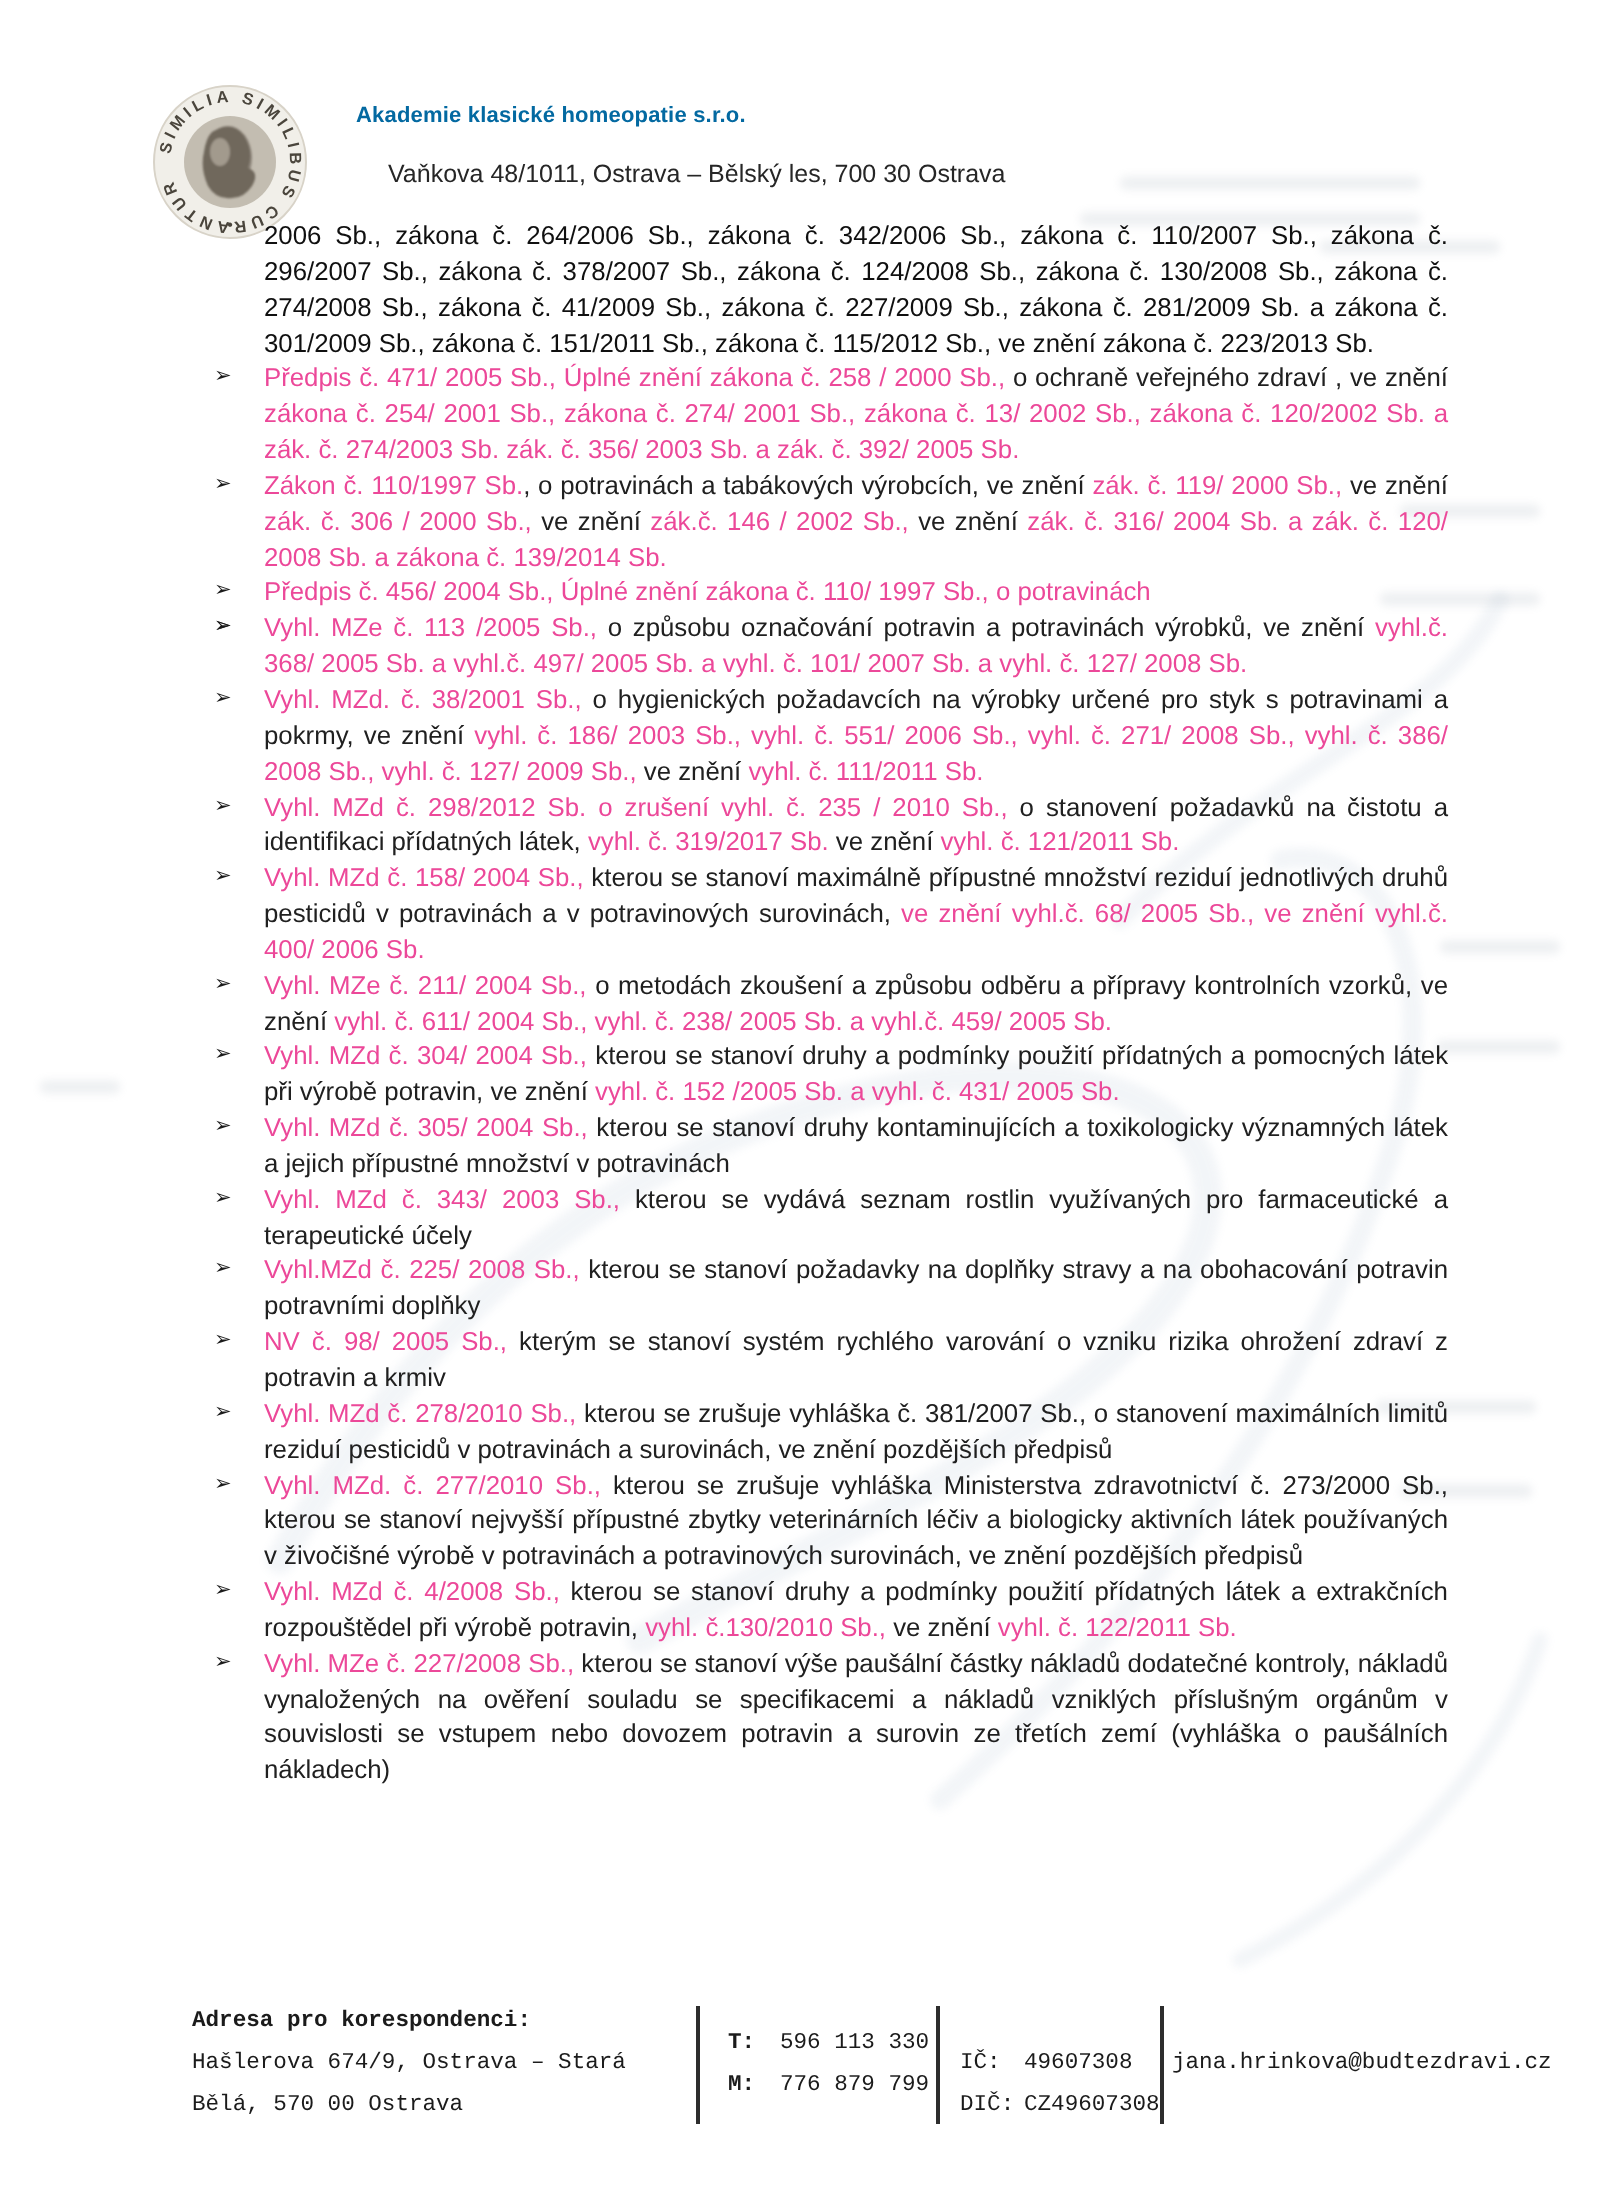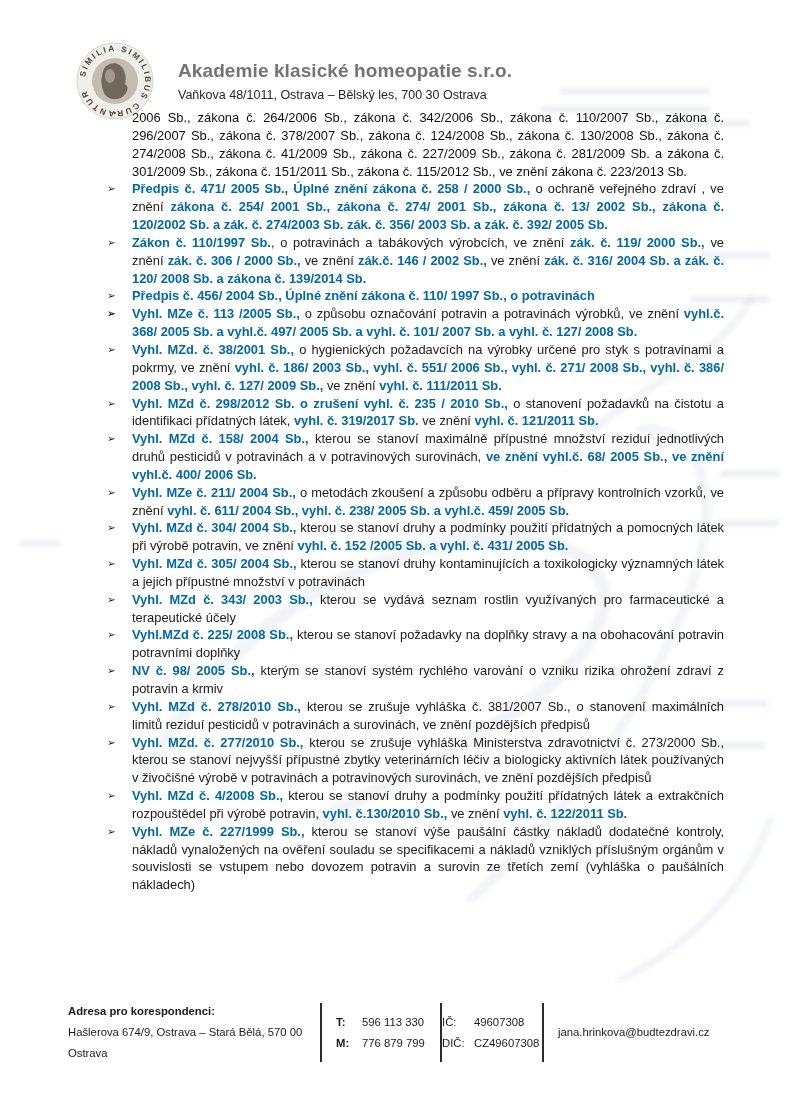--- a/index.html
+++ b/index.html
@@ -6,47 +6,47 @@
   .page{
     position:relative;width:800px;height:1100px;margin:0 auto;
     background:#ffffff;overflow:hidden;
     font-family:"Liberation Sans",sans-serif;color:#1f1f1f;
   }
   
   .artifacts{position:absolute;inset:0;z-index:0;pointer-events:none;}
   
   .header{position:absolute;left:76px;top:42px;display:flex;align-items:center;gap:24px;z-index:2;}
   .logo{width:78px;height:78px;flex:0 0 auto;}
-  .company-name{font-size:19px;font-weight:700;color:#737373;margin:0 0 6px 0;letter-spacing:.1px;}
-  .company-address{font-size:12.5px;font-weight:400;color:#262626;margin:0;}
+  .company-name{font-size:11px;font-weight:700;color:#0369a1;margin:0 0 6px 0;letter-spacing:.1px;}
+  .company-address{font-size:12.5px;font-weight:400;color:#262626;margin:16px;}
   
   .content{
     position:absolute;left:106px;top:109px;width:618px;z-index:2;
     font-size:12.9px;line-height:17.85px;text-align:justify;
     color:#202020;
   }
-  .content .b{font-weight:700;color:#0369a1;}
+  .content .b{font-weight:400;color:#ec4899;}
   .intro{margin:0 0 0 26px;font-weight:400;color:#101010;}
   ul.items{list-style:none;margin:0;padding:0;}
   ul.items li{position:relative;padding-left:26px;}
   .bullet{
     position:absolute;left:1px;top:0;
     font-size:10.5px;font-weight:400;color:#1b1b1b;line-height:17.85px;
   }
   
   .footer{
-    position:absolute;left:68px;top:1001px;width:684px;z-index:2;
+    position:absolute;left:96px;top:1001px;width:684px;z-index:2;
     display:flex;align-items:stretch;
-    font-size:11.3px;line-height:21px;color:#1b1b1b;
+    font-size:11.3px;line-height:21px;color:#1b1b1b;font-family:Liberation Mono, monospace;
   }
   .fcol{display:flex;flex-direction:column;justify-content:center;}
   .fc1{flex:0 0 252px;}
   .fc2{flex:0 0 104px;padding-left:14px;}
-  .fc3{flex:0 0 100px;}
-  .fc4{flex:1 1 auto;padding-left:14px;}
+  .fc3{flex:0 0 100px;padding-left:10px;justify-content:flex-end;}
+  .fc4{flex:1 1 auto;padding-left:4px;}
   .fdiv{flex:0 0 2px;background:#2d2d2d;margin:2px 0;}
   .frow{display:flex;}
   .flab{flex:0 0 26px;}
   .flab3{flex:0 0 32px;}
   .fb{font-weight:700;}
 </style>
 </head>
 <body>
 
 <div class="page">
@@ -117,21 +117,21 @@
         <li><span class="bullet">➢</span><span class="b">Vyhl. MZd č. 158/ 2004 Sb., </span><span>kterou se stanoví maximálně přípustné množství reziduí jednotlivých druhů pesticidů v potravinách a v potravinových surovinách, </span><span class="b">ve znění vyhl.č. 68/ 2005 Sb., ve znění vyhl.č. 400/ 2006 Sb.</span></li>
         <li><span class="bullet">➢</span><span class="b">Vyhl. MZe č. 211/ 2004 Sb., </span><span>o metodách zkoušení a způsobu odběru a přípravy kontrolních vzorků, ve znění </span><span class="b">vyhl. č. 611/ 2004 Sb., vyhl. č. 238/ 2005 Sb. a vyhl.č. 459/ 2005 Sb.</span></li>
         <li><span class="bullet">➢</span><span class="b">Vyhl. MZd č. 304/ 2004 Sb., </span><span>kterou se stanoví druhy a podmínky použití přídatných a pomocných látek při výrobě potravin, ve znění </span><span class="b">vyhl. č. 152 /2005 Sb. a vyhl. č. 431/ 2005 Sb.</span></li>
         <li><span class="bullet">➢</span><span class="b">Vyhl. MZd č. 305/ 2004 Sb., </span><span>kterou se stanoví druhy kontaminujících a toxikologicky významných látek a jejich přípustné množství v potravinách</span></li>
         <li><span class="bullet">➢</span><span class="b">Vyhl. MZd č. 343/ 2003 Sb., </span><span>kterou se vydává seznam rostlin využívaných pro farmaceutické a terapeutické účely</span></li>
         <li><span class="bullet">➢</span><span class="b">Vyhl.MZd č. 225/ 2008 Sb., </span><span>kterou se stanoví požadavky na doplňky stravy a na obohacování potravin potravními doplňky</span></li>
         <li><span class="bullet">➢</span><span class="b">NV č. 98/ 2005 Sb., </span><span>kterým se stanoví systém rychlého varování o vzniku rizika ohrožení zdraví z potravin a krmiv</span></li>
         <li><span class="bullet">➢</span><span class="b">Vyhl. MZd č. 278/2010 Sb., </span><span>kterou se zrušuje vyhláška č. 381/2007 Sb., o stanovení maximálních limitů reziduí pesticidů v potravinách a surovinách, ve znění pozdějších předpisů</span></li>
         <li><span class="bullet">➢</span><span class="b">Vyhl. MZd. č. 277/2010 Sb., </span><span>kterou se zrušuje vyhláška Ministerstva zdravotnictví č. 273/2000 Sb., kterou se stanoví nejvyšší přípustné zbytky veterinárních léčiv a biologicky aktivních látek používaných v živočišné výrobě v potravinách a potravinových surovinách, ve znění pozdějších předpisů</span></li>
         <li><span class="bullet">➢</span><span class="b">Vyhl. MZd č. 4/2008 Sb., </span><span>kterou se stanoví druhy a podmínky použití přídatných látek a extrakčních rozpouštědel při výrobě potravin, </span><span class="b">vyhl. č.130/2010 Sb., </span><span>ve znění </span><span class="b">vyhl. č. 122/2011 Sb.</span></li>
-        <li><span class="bullet">➢</span><span class="b">Vyhl. MZe č. 227/1999 Sb., </span><span>kterou se stanoví výše paušální částky nákladů dodatečné kontroly, nákladů vynaložených na ověření souladu se specifikacemi a nákladů vzniklých příslušným orgánům v souvislosti se vstupem nebo dovozem potravin a surovin ze třetích zemí (vyhláška o paušálních nákladech)</span></li>
+        <li><span class="bullet">➢</span><span class="b">Vyhl. MZe č. 227/2008 Sb., </span><span>kterou se stanoví výše paušální částky nákladů dodatečné kontroly, nákladů vynaložených na ověření souladu se specifikacemi a nákladů vzniklých příslušným orgánům v souvislosti se vstupem nebo dovozem potravin a surovin ze třetích zemí (vyhláška o paušálních nákladech)</span></li>
       </ul>
   </div>
 
   <div class="footer">
     <div class="fcol fc1">
       <span class="fb">Adresa pro korespondenci:</span>
       <span>Hašlerova 674/9, Ostrava – Stará Bělá, 570 00 Ostrava</span>
     </div>
     <div class="fdiv"></div>
     <div class="fcol fc2">

